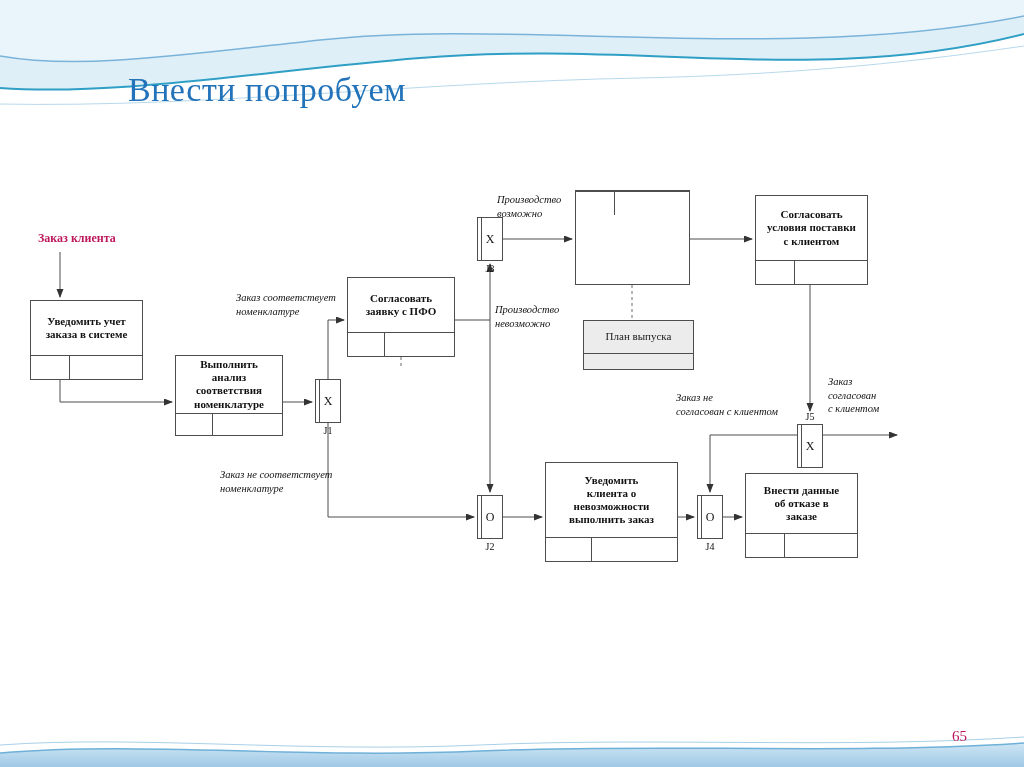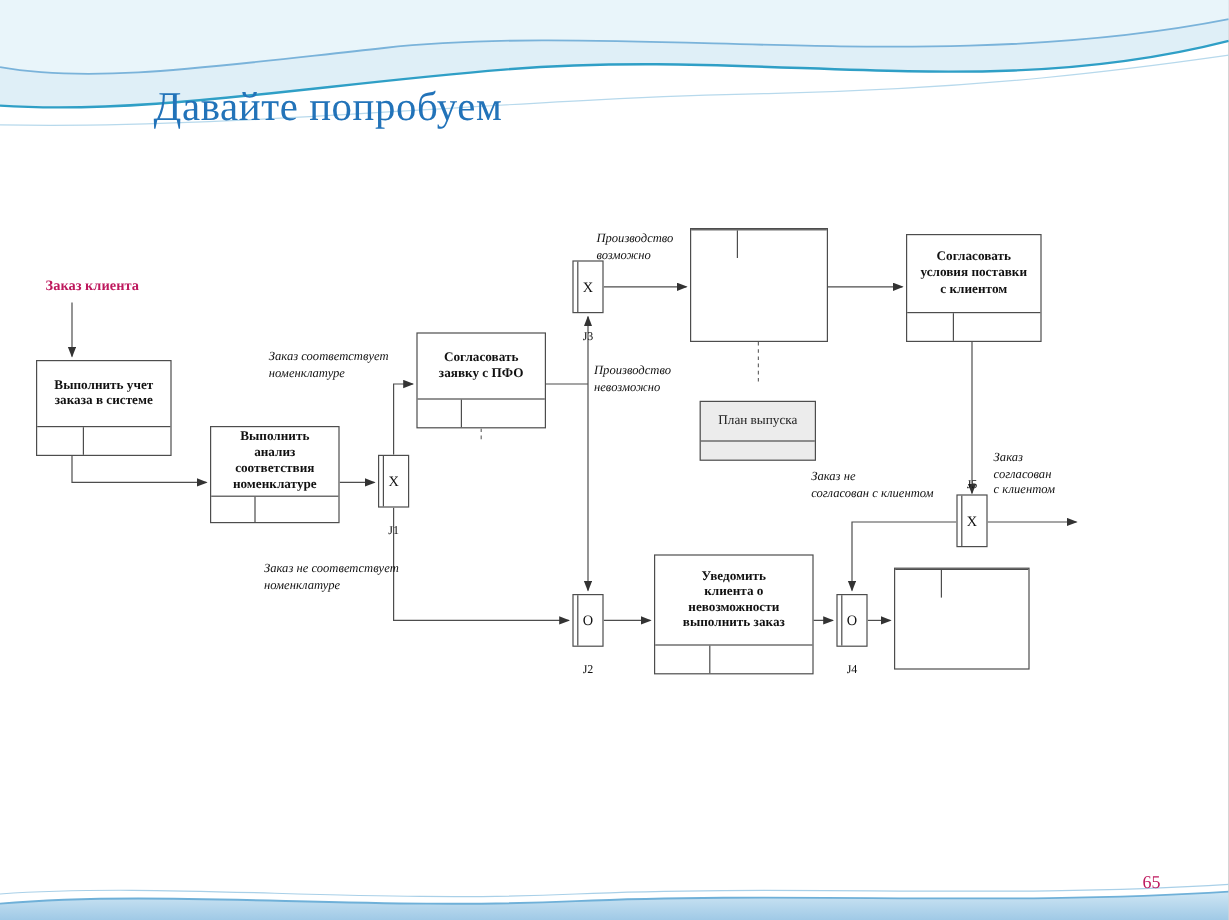--- a/index.html
+++ b/index.html
@@ -42,22 +42,22 @@
   .gbox-cell{height:15px;border-top:1px solid #4d4d4d;}
   
   .jwrap{position:absolute;width:26px;display:flex;flex-direction:column;align-items:center;}
   .jwrap.above{flex-direction:column-reverse;}
   .jbox{
     width:26px;height:44px;border:1px solid #4d4d4d;background:#fff;position:relative;
     display:flex;align-items:center;justify-content:center;box-sizing:border-box;
     font:12px "Liberation Serif", serif;color:#111;
   }
   .jbox::after{content:"";position:absolute;top:0;bottom:0;left:3px;width:0;border-left:1px solid #4d4d4d;}
-  .jlabel{font:10px "Liberation Serif", serif;color:#111;margin-top:14px;}
-  .jwrap.above .jlabel{margin-top:0;margin-bottom:2px;}
+  .jlabel{font:10px "Liberation Serif", serif;color:#111;margin-top:2px;}
+  .jwrap.above .jlabel{margin-top:12px;margin-bottom:2px;}
   
   .dlabel{
     position:absolute;font:italic 10.5px/1.3 "Liberation Serif", serif;
     color:#111;white-space:pre-line;
   }
   .blabel{
     position:absolute;font:bold 12px/1.3 "Liberation Serif", serif;
     color:#be185d;white-space:pre-line;
   }
   .blabel.center{text-align:center;}
@@ -80,21 +80,21 @@
       <linearGradient id="gradB" x1="0" y1="0" x2="0" y2="1">
         <stop offset="0" stop-color="#cfe6f4"></stop>
         <stop offset="1" stop-color="#9fc9e6"></stop>
       </linearGradient>
     </defs>
     <path d="M0,38 C140,26 300,44 480,36 C660,28 840,40 1024,28 L1024,52 L0,52 Z" fill="url(#gradB)"></path>
     <path d="M0,38 C140,26 300,44 480,36 C660,28 840,40 1024,28" fill="none" stroke="#6fb0d8" stroke-width="1.5"></path>
     <path d="M0,30 C140,20 300,38 480,30 C660,22 840,34 1024,22" fill="none" stroke="#a9d0e8" stroke-width="1"></path>
   </svg>
 
-  <h1 class="slide-title">Давайте попробуем</h1>
+  <h1 class="slide-title">Внести попробуем</h1>
 
   <div class="page-num">65</div>
 
   <svg class="connectors" width="1024" height="767" viewBox="0 0 1024 767">
     <defs>
       <marker id="arr" markerWidth="9" markerHeight="8" refX="8" refY="3.5" orient="auto" markerUnits="userSpaceOnUse">
         <path d="M0,0 L9,3.5 L0,7 Z" fill="#333"></path>
       </marker>
     </defs>
     <g fill="none" stroke="#4d4d4d" stroke-width="1">
@@ -133,21 +133,21 @@
     </g>
     <g fill="none" stroke="#6a6a6a" stroke-width="1" stroke-dasharray="3,3">
 
       <path d="M401,357 L401,368"></path>
 
       <path d="M632,285 L632,318"></path>
     </g>
   </svg>
 
   <div class="abox" style="left:30px;top:300px;width:113px;height:80px">
-    <div class="abox-title">Выполнить учет
+    <div class="abox-title">Уведомить учет
 заказа в системе</div>
     <div class="abox-cells">
       <div class="cell-l"></div>
       <div class="cell-r"></div>
     </div>
   </div>
 
   <div class="abox" style="left:175px;top:355px;width:108px;height:81px">
     <div class="abox-title">Выполнить
 анализ
@@ -190,28 +190,31 @@
 клиента о
 невозможности
 выполнить заказ</div>
     <div class="abox-cells">
       <div class="cell-l"></div>
       <div class="cell-r"></div>
     </div>
   </div>
 
   <div class="abox" style="left:745px;top:473px;width:113px;height:85px">
-    <div class="abox-cells">
-      <div class="cell-l"></div>
-      <div class="cell-r"></div>
-    </div>
-  </div>
-
-
-  <div class="gbox" style="left:583px;top:334px;width:97px;height:50px">
+    <div class="abox-title">Внести данные
+об отказе в
+заказе</div>
+    <div class="abox-cells">
+      <div class="cell-l"></div>
+      <div class="cell-r"></div>
+    </div>
+  </div>
+
+
+  <div class="gbox" style="left:583px;top:320px;width:111px;height:50px">
     <div class="gbox-title">План выпуска</div>
     <div class="gbox-cell"></div>
   </div>
 
   <div class="jwrap" style="left:315px;top:379px">
     <div class="jbox">
       <span>X</span>
     </div>
     <div class="jlabel">J1</div>
   </div>
@@ -239,21 +242,21 @@
 
   <div class="jwrap above" style="left:797px;top:399px">
     <div class="jbox">
       <span>X</span>
     </div>
     <div class="jlabel">J5</div>
   </div>
 
   <div class="blabel" style="left:38px;top:231px">Заказ клиента</div>
 
-  <div class="dlabel" style="left:224px;top:291px;width:118px">Заказ соответствует
+  <div class="dlabel" style="left:236px;top:291px;width:118px">Заказ соответствует
 номенклатуре</div>
 
   <div class="dlabel" style="left:220px;top:468px;width:124px">Заказ не соответствует
 номенклатуре</div>
 
   <div class="dlabel" style="left:497px;top:193px;width:78px">Производство
 возможно</div>
 
   <div class="dlabel" style="left:495px;top:303px;width:78px">Производство
 невозможно</div>

